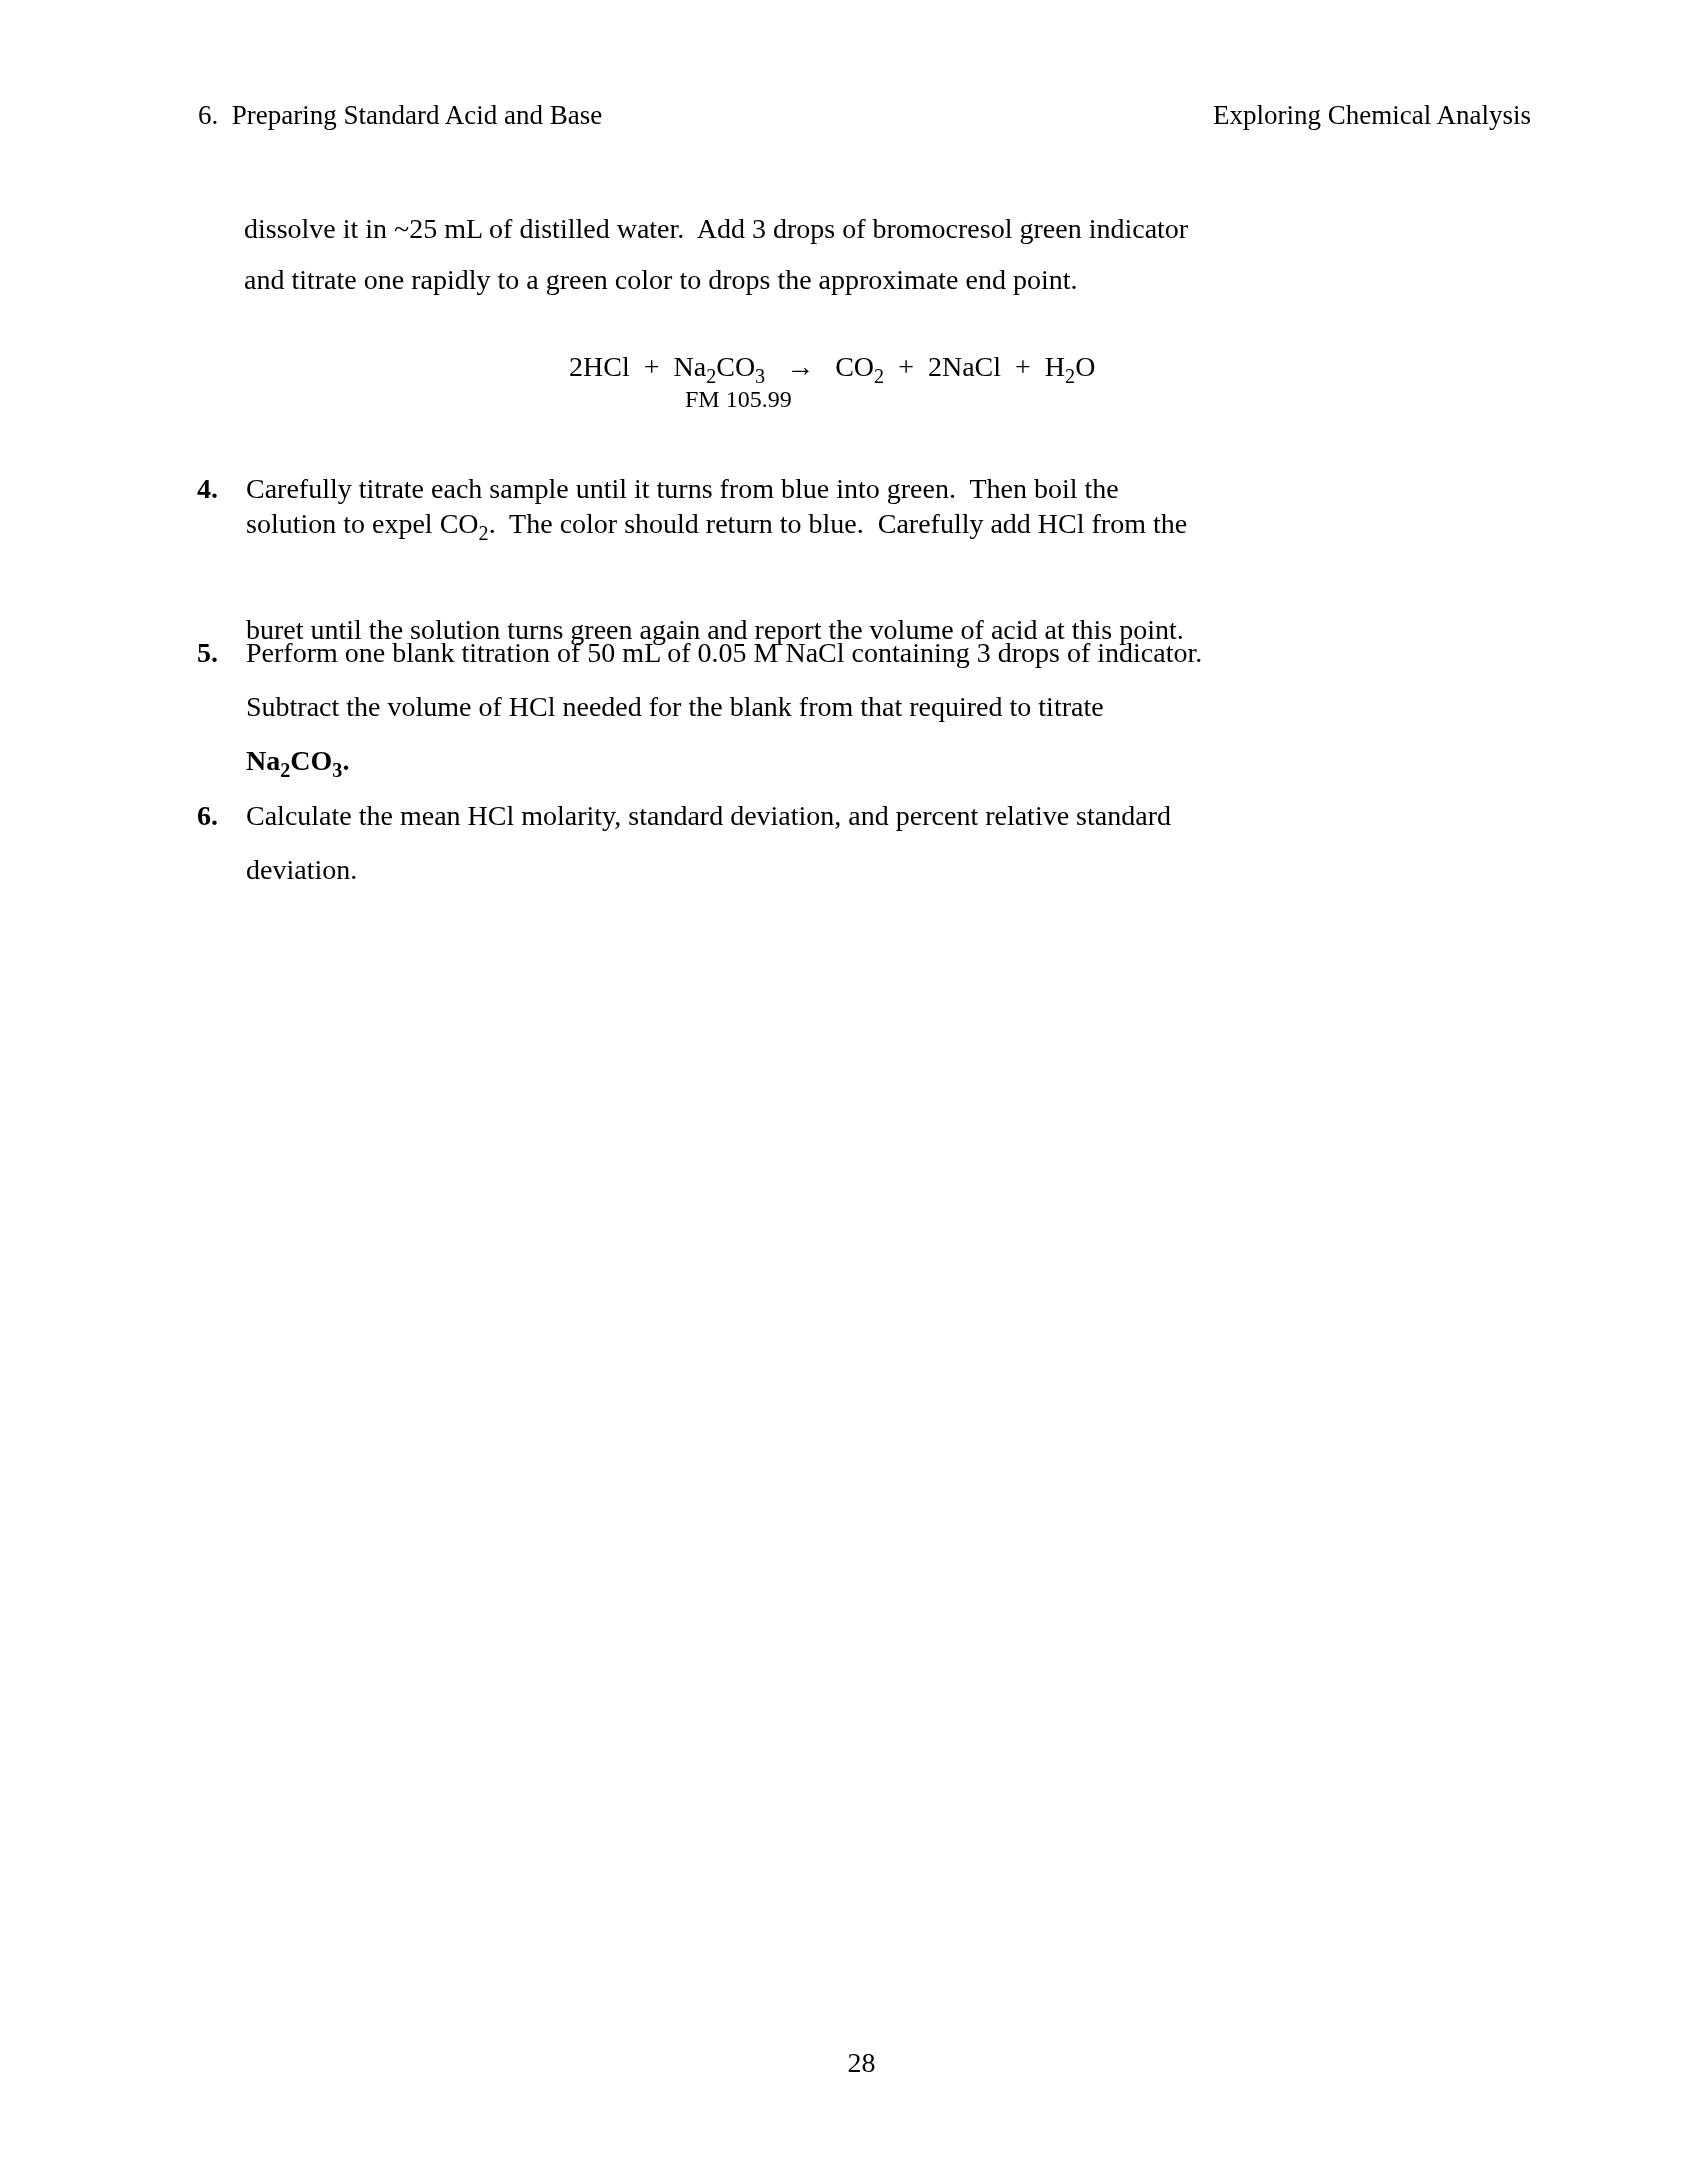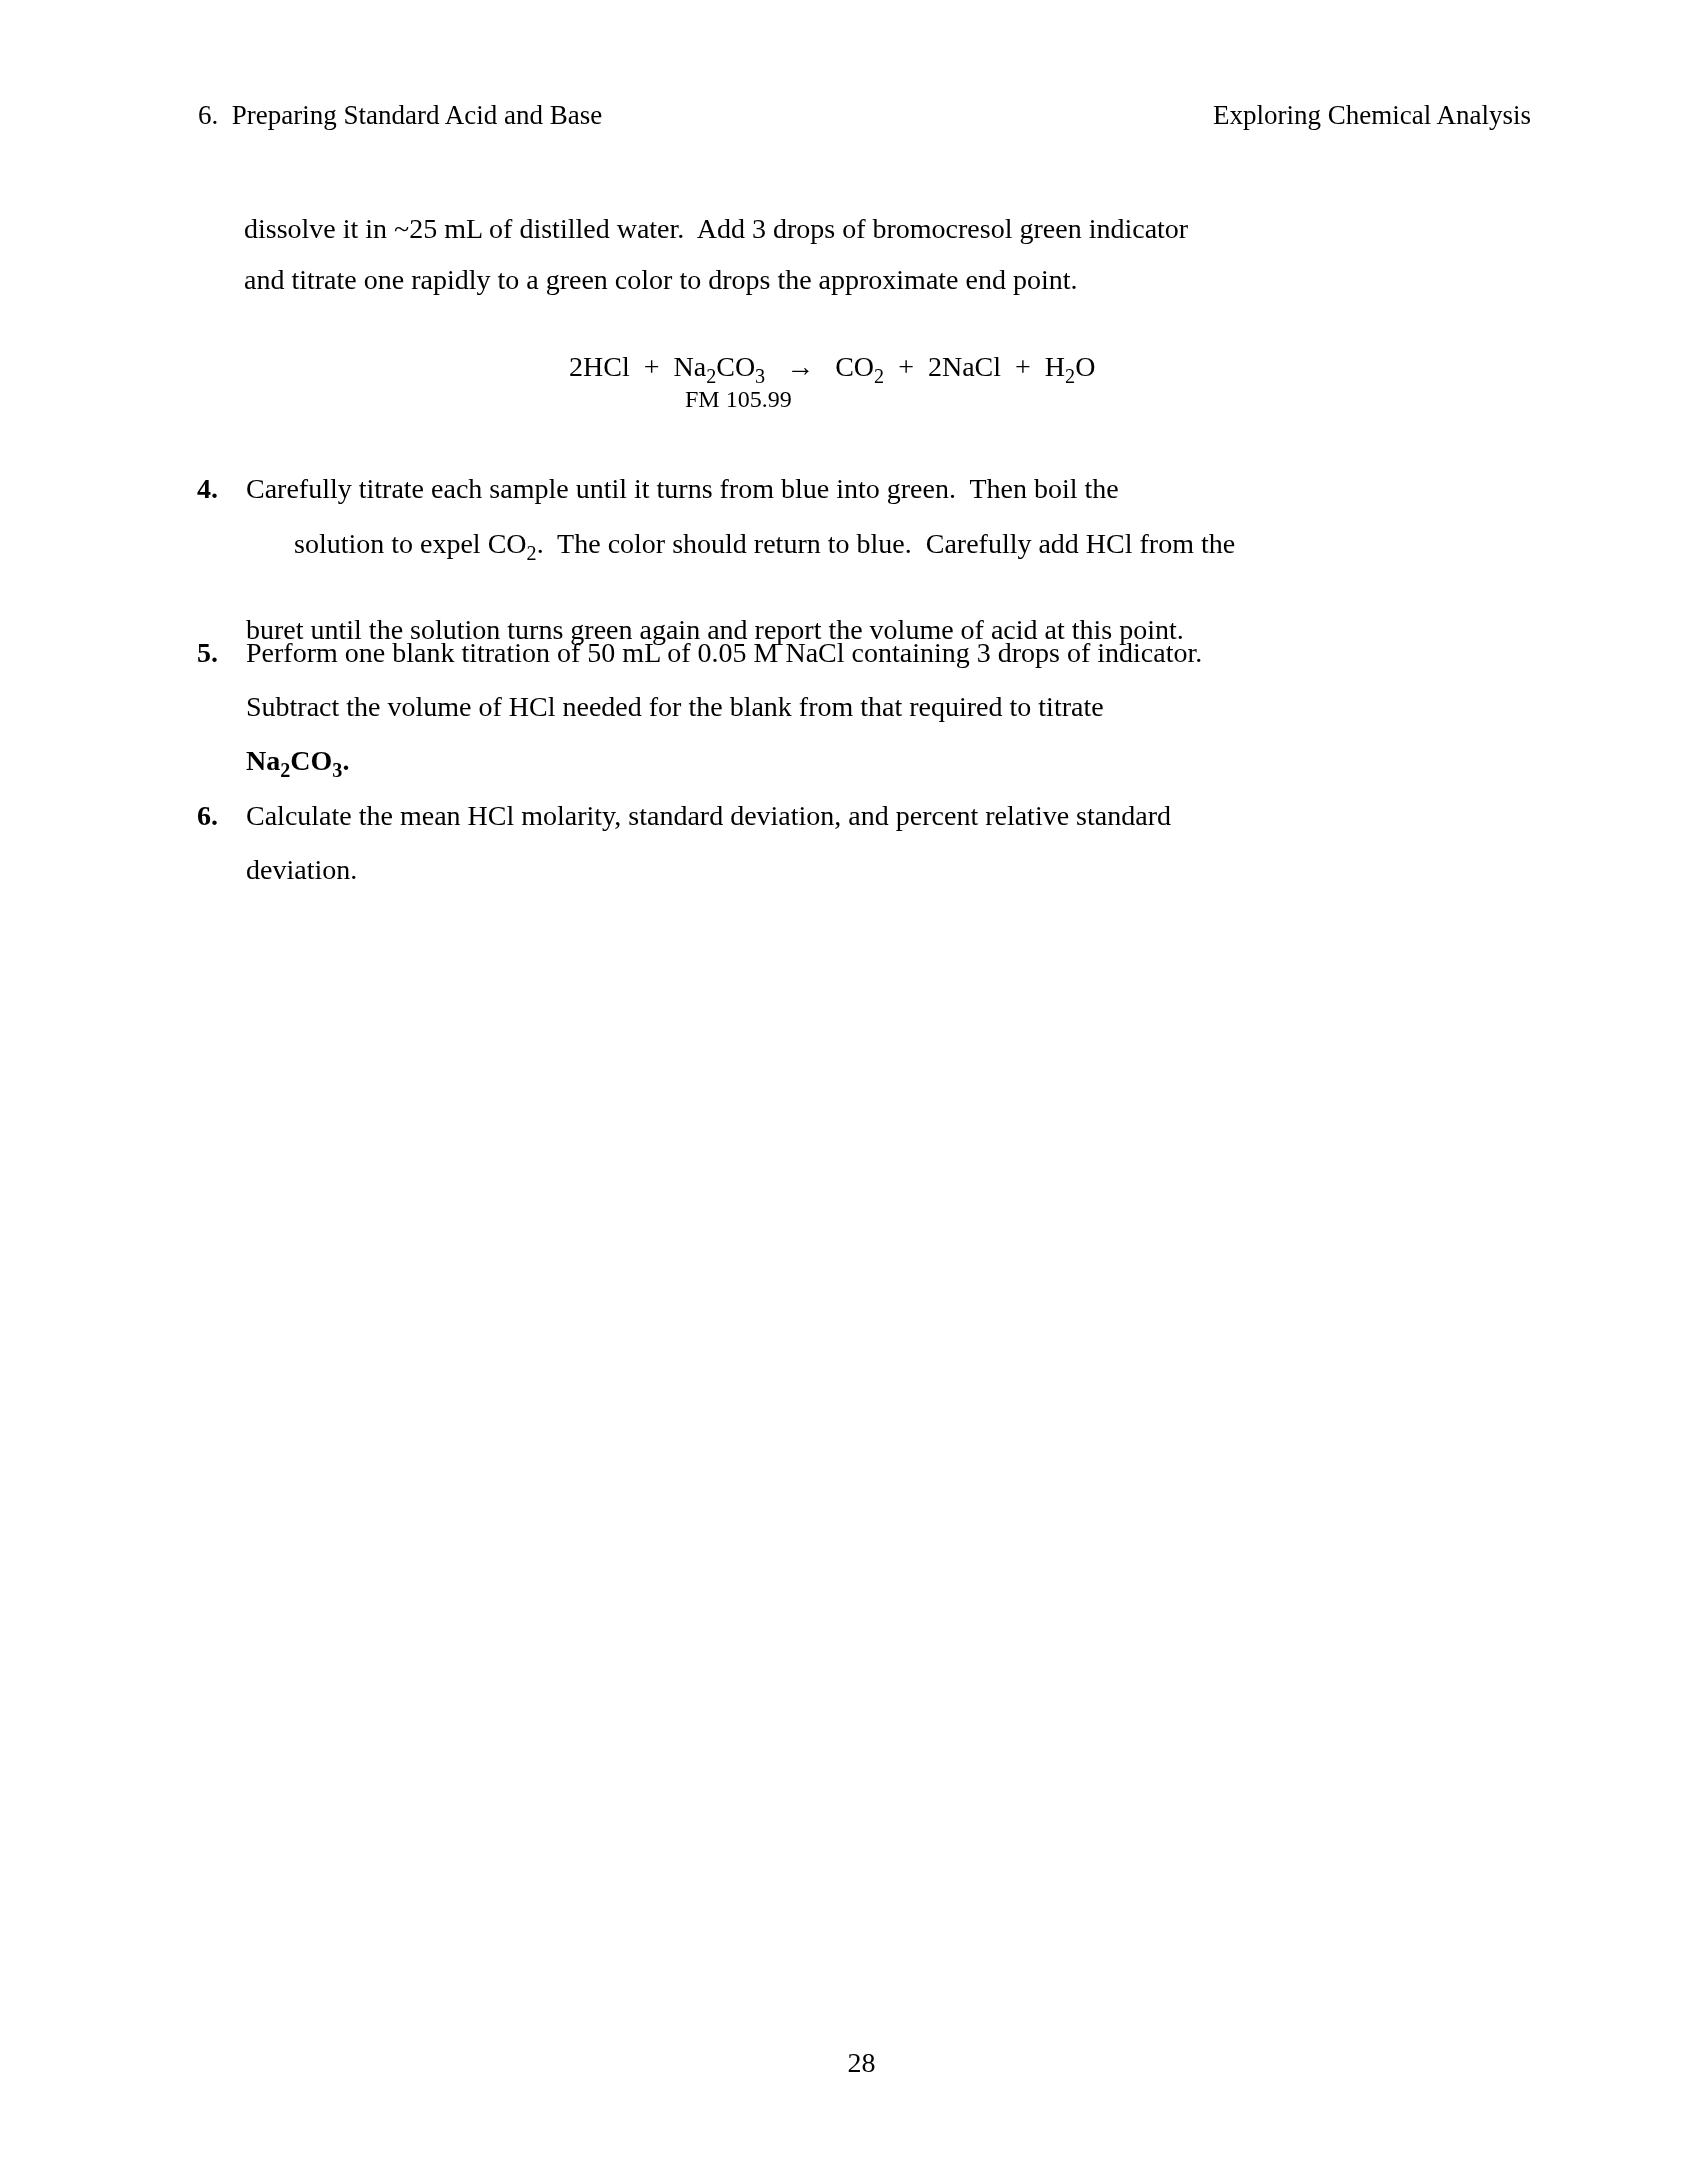--- a/index.html
+++ b/index.html
@@ -44,21 +44,21 @@
   <div class="line hdr" style="left:198px; top:102px;">6.  Preparing Standard Acid and Base</div>
 
   <div class="line hdr" style="right:192px; top:102px;">Exploring Chemical Analysis</div>
 
   <div id="body-lines">
       <div class="line" style="left: 244px; top: 215px;"><span>dissolve it in ~25 mL of distilled water.  Add 3 drops of bromocresol green indicator</span></div>
       <div class="line" style="left: 244px; top: 266px;"><span>and titrate one rapidly to a green color to drops the approximate end point.</span></div>
       <div class="line" style="left: 569px; top: 353px;"><span>2HCl  +  Na</span><sub>2</sub><span>CO</span><sub>3</sub><span>   →   CO</span><sub>2</sub><span>  +  2NaCl  +  H</span><sub>2</sub><span>O</span></div>
       <div class="line" style="left: 685px; top: 387px; font-size: 24px;"><span>FM 105.99</span></div>
       <div class="line" style="left: 197px; top: 475px;"><span class="b numbox" style="width: 49px;">4.</span><span>Carefully titrate each sample until it turns from blue into green.  Then boil the</span></div>
-      <div class="line" style="left: 246px; top: 530px; margin-left: 48px;"><span>solution to expel CO</span><sub>2</sub><span>.  The color should return to blue.  Carefully add HCl from the</span></div>
+      <div class="line" style="left: 246px; top: 510px;"><span>solution to expel CO</span><sub>2</sub><span>.  The color should return to blue.  Carefully add HCl from the</span></div>
       <div class="line" style="left: 246px; top: 584px; margin-top: 32px;"><span>buret until the solution turns green again and report the volume of acid at this point.</span></div>
       <div class="line" style="left: 197px; top: 639px;"><span class="b numbox" style="width: 49px;">5.</span><span>Perform one blank titration of 50 mL of 0.05 M NaCl containing 3 drops of indicator.</span></div>
       <div class="line" style="left: 246px; top: 693px;"><span>Subtract the volume of HCl needed for the blank from that required to titrate</span></div>
       <div class="line" style="left: 246px; top: 747px; font-weight: bold;"><span>Na</span><sub>2</sub><span>CO</span><sub>3</sub><span>.</span></div>
       <div class="line" style="left: 197px; top: 802px;"><span class="b numbox" style="width: 49px;">6.</span><span>Calculate the mean HCl molarity, standard deviation, and percent relative standard</span></div>
       <div class="line" style="left: 246px; top: 856px;"><span>deviation.</span></div>
     </div>
 
   <div class="pagenum" style="top:2049px;">28</div>
 

